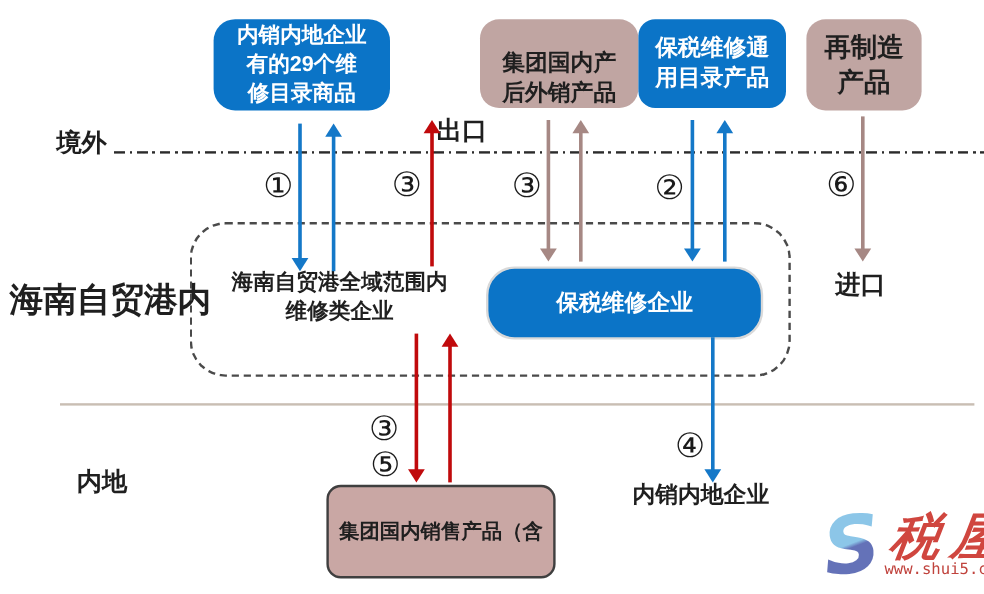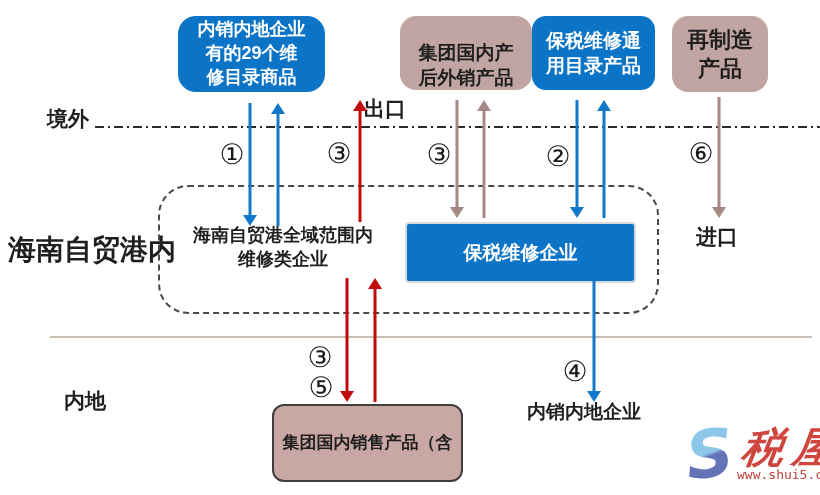--- a/index.html
+++ b/index.html
@@ -86,21 +86,21 @@
 
   <div class="lbl" style="left:64px;top:387px;font-size:21px;">内地</div>
 
   <div class="dashedzone" style="left:158px;top:185px;width:497px;height:125px;"></div>
 
   <div class="node" style="left:170px;top:224px;width:226px;height:48px;font-size:18px;color:#1f1f1f;">
     <span class="ln">海南自贸港全域范围内</span>
     <span class="ln">维修类企业</span>
   </div>
 
-  <div class="node blue" style="left:405px;top:222px;width:227px;height:57px;font-size:19px;border:2px solid #d9d9d9;border-radius:4px;">
+  <div class="node blue" style="left:405px;top:222px;width:227px;height:57px;font-size:19px;border:2px solid #d9d9d9;border-radius:24px;">
     <span class="ln">保税维修企业</span>
   </div>
 
   <div class="lbl" style="left:696px;top:223px;font-size:21px;">进口</div>
 
   <div class="node bordered" style="left:272px;top:404px;width:187px;height:74px;font-size:17px;">
     <span class="ln">集团国内销售产品（含</span>
   </div>
 
   <div class="lbl" style="left:527px;top:399px;font-size:19px;">内销内地企业</div>

